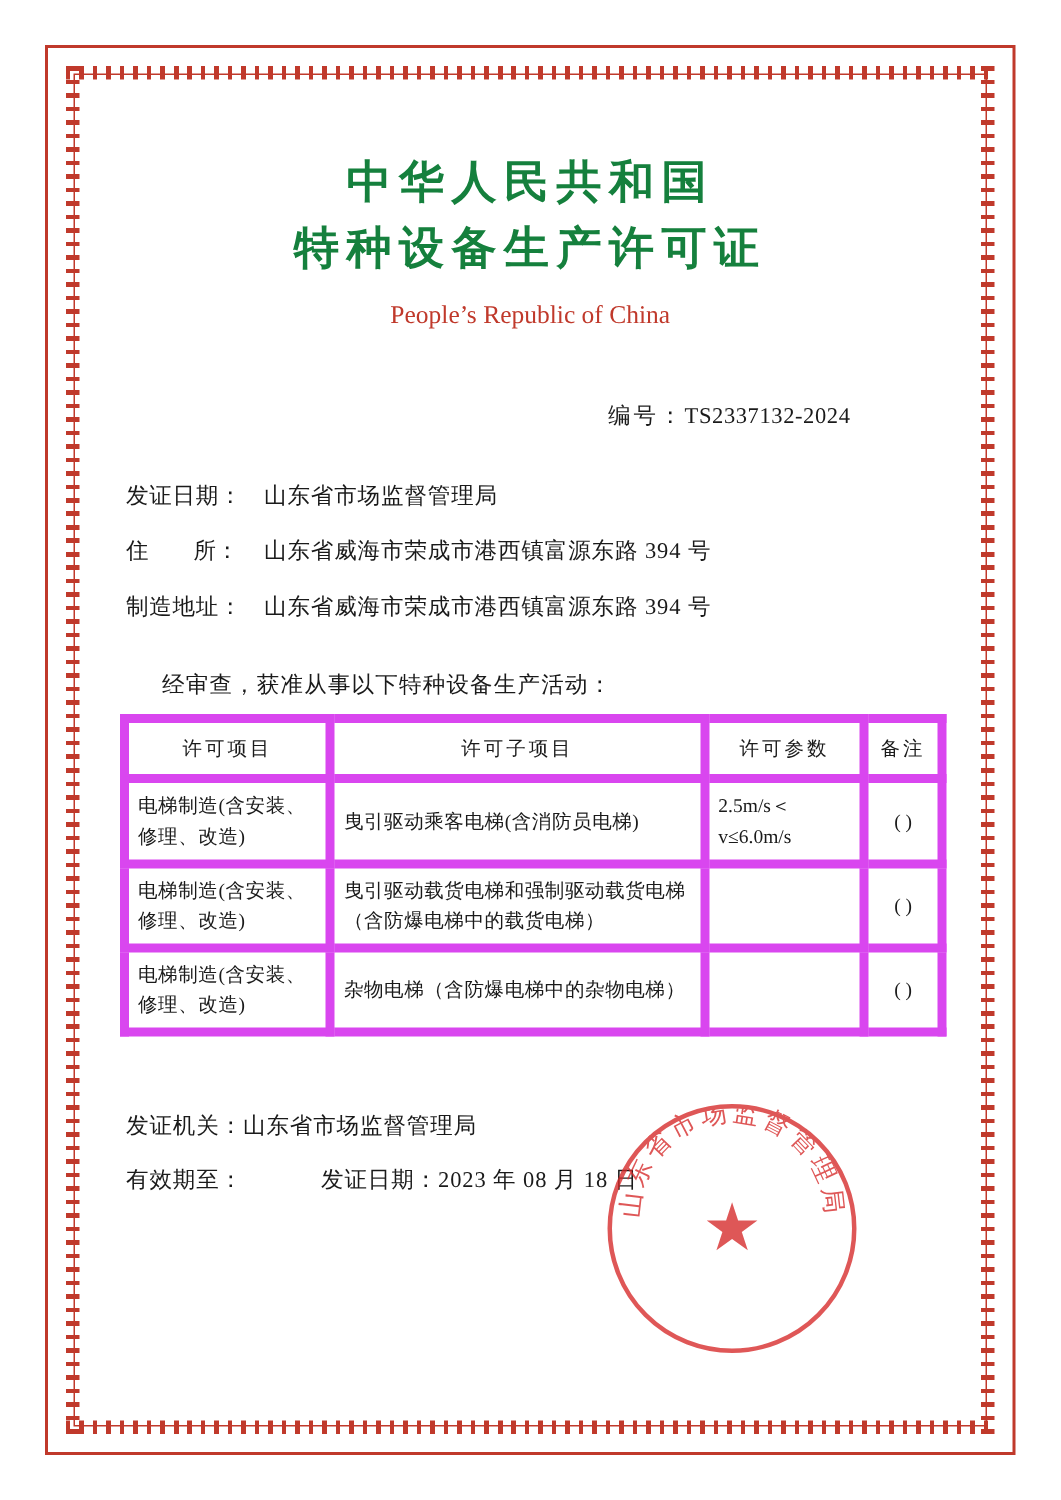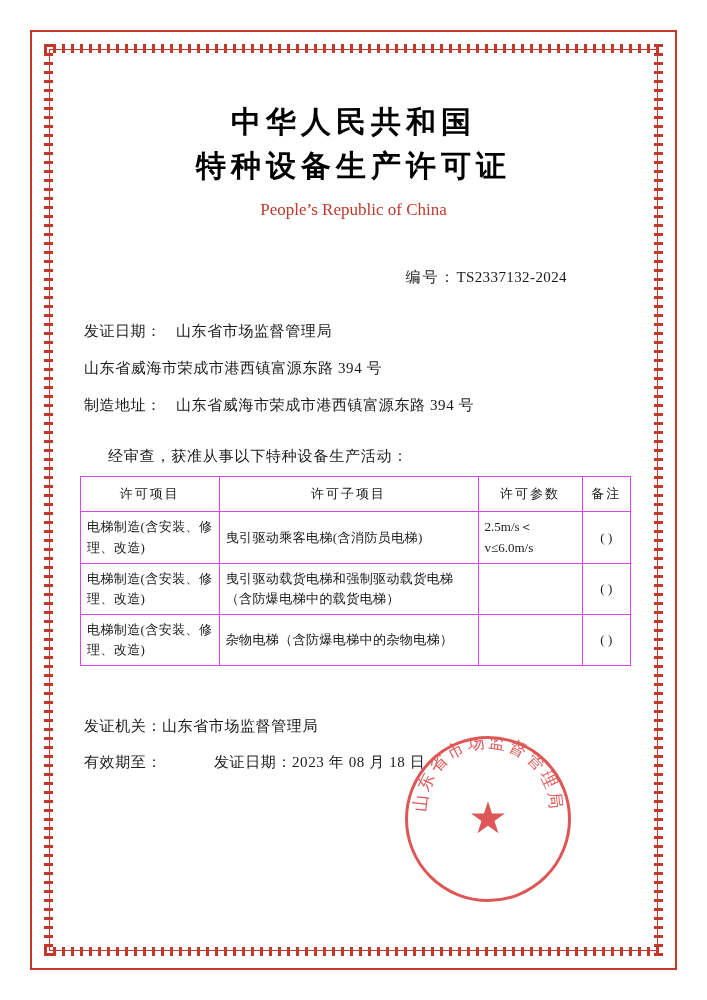--- a/index.html
+++ b/index.html
@@ -61,21 +61,21 @@
     top: 62px;
     right: 62px;
     bottom: 62px;
   }
 
   .title-block {
     text-align: center;
     padding-top: 38px;
   }
   .title-cn {
-    color: #000000;
+    color: #15803d;
     font-size: 30px;
     font-weight: bold;
     letter-spacing: 5px;
     line-height: 1.45;
     font-family: "DejaVu Sans", "Liberation Sans", sans-serif;
   }
   .title-en {
     color: #c0392b;
     font-size: 17px;
     line-height: 1.65;
@@ -124,21 +124,21 @@
 
   table.license-table {
     margin-top: 10px;
     margin-left: 18px;
     border-collapse: collapse;
     width: 551px;
     font-size: 13px;
   }
   table.license-table th,
   table.license-table td {
-    border: 1px solid #d946ef;
+    border: 6px solid #d946ef;
     padding: 5px 6px;
     vertical-align: middle;
     line-height: 1.55;
   }
   table.license-table th {
     text-align: center;
     font-weight: normal;
     letter-spacing: 2px;
     padding: 7px 4px;
   }
@@ -217,20 +217,21 @@
     <div class="serial-row">
       <span class="serial-label">编号：</span><span class="serial-value">TS2337132-2024</span>
     </div>
 
     <div class="fields">
       <div class="field-row">
         <span class="field-label">发证日期：</span>
         <span class="field-value">山东省市场监督管理局</span>
       </div>
       <div class="field-row">
+        <span class="field-label spaced">住　　所：</span>
         <span class="field-value">山东省威海市荣成市港西镇富源东路 394 号</span>
       </div>
       <div class="field-row">
         <span class="field-label">制造地址：</span>
         <span class="field-value">山东省威海市荣成市港西镇富源东路 394 号</span>
       </div>
     </div>
 
     <div class="scope-line">经审查，获准从事以下特种设备生产活动：</div>
 

